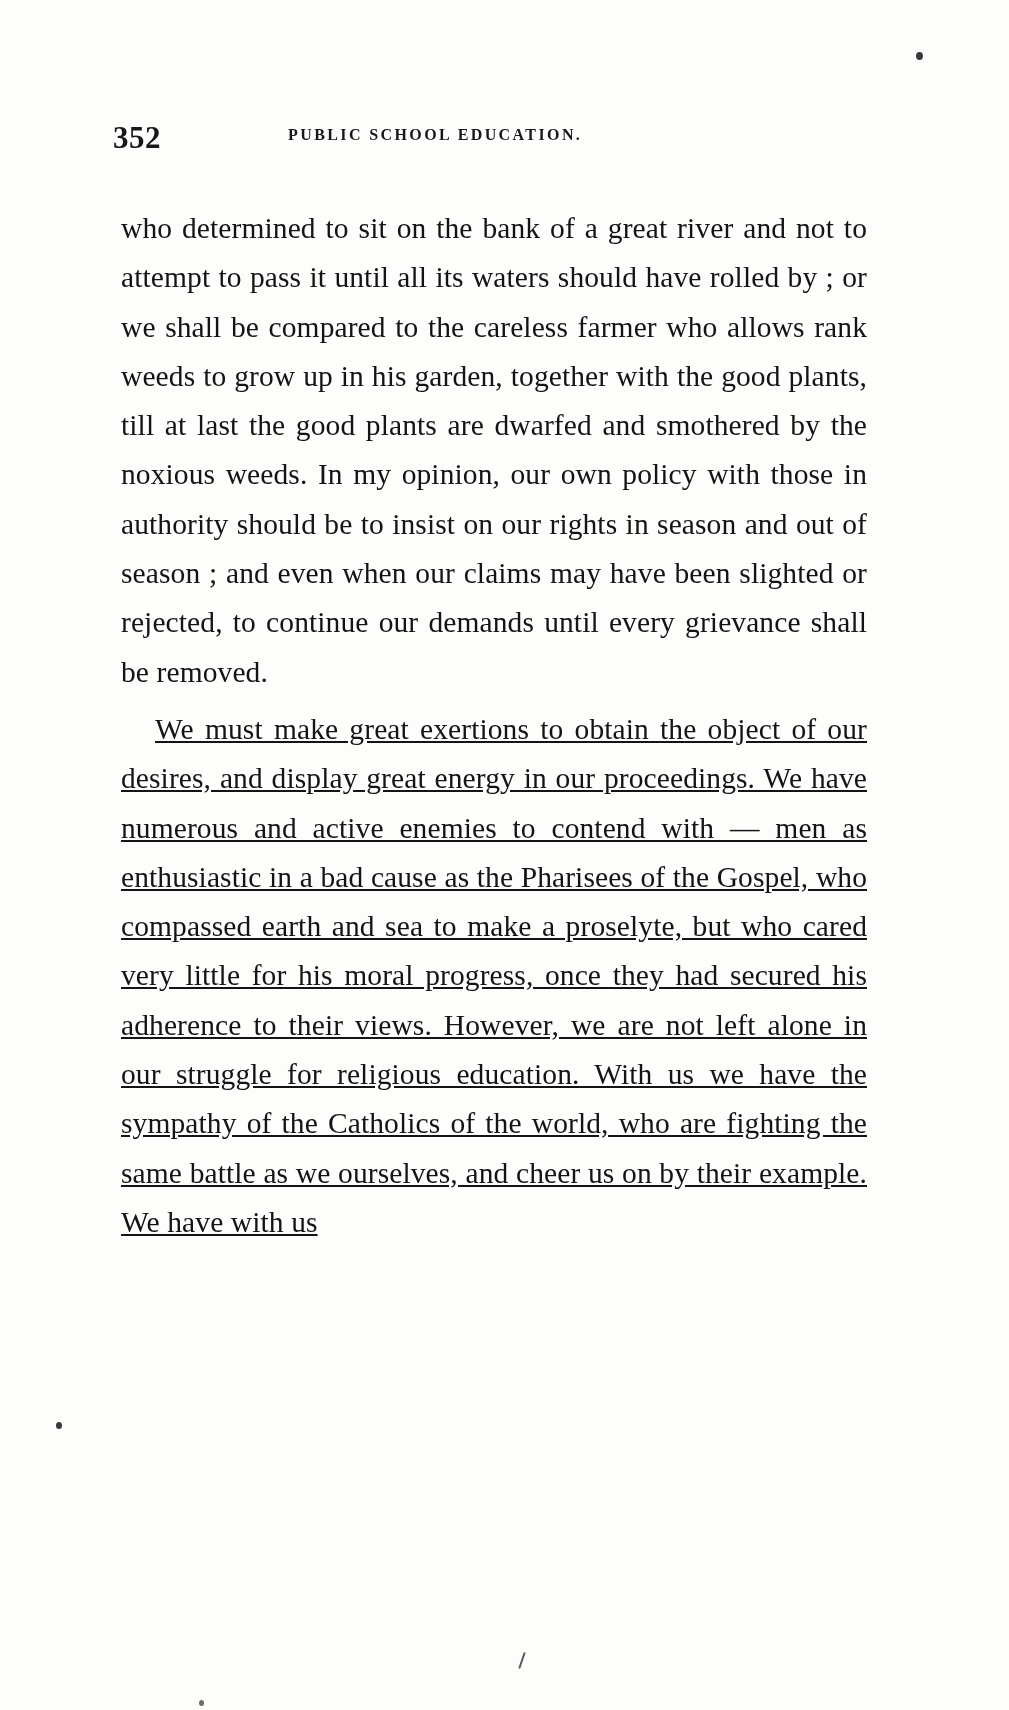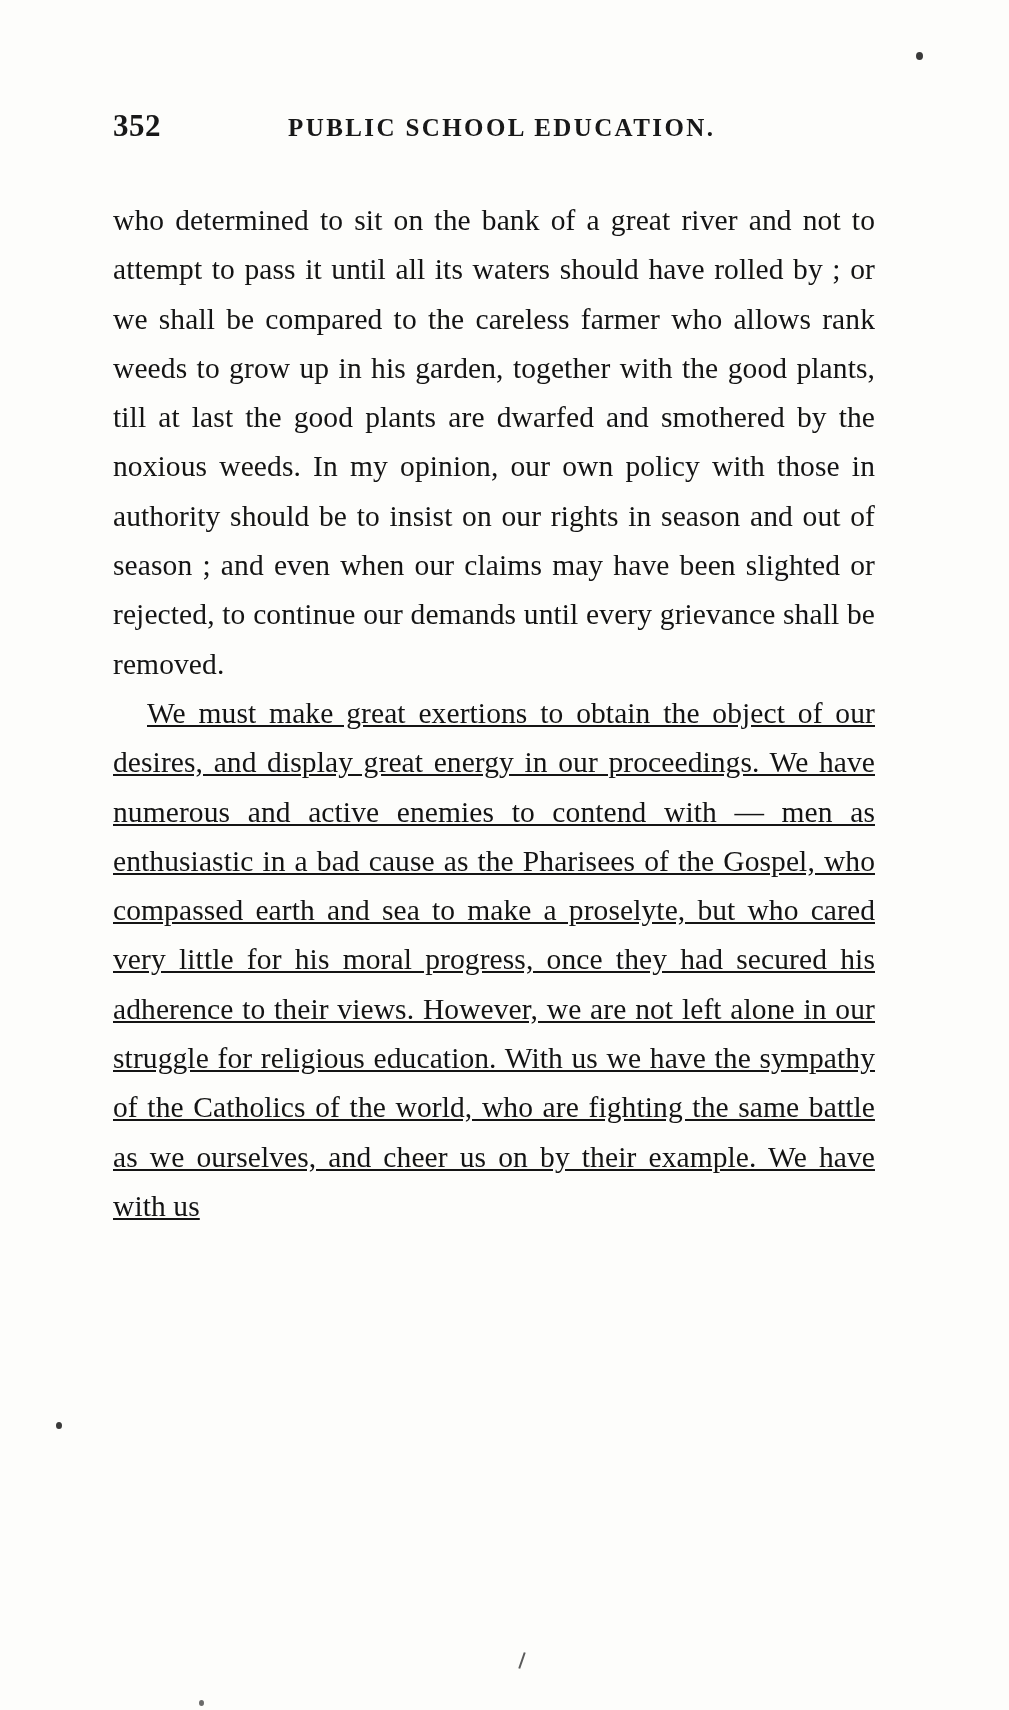--- a/index.html
+++ b/index.html
@@ -20,57 +20,57 @@
     position: absolute;
     top: 0; left: 0;
     width: 1009px;
     height: 1710px;
     background: #fdfdfb;
   }
 
   
   .header {
     position: absolute;
-    top: 108px;
+    top: 120px;
     left: 113px;
     width: 780px;
     height: 44px;
     text-align: center;
   }
   .folio {
     position: absolute;
     left: 0;
     top: 0;
     font-size: 31px;
     font-weight: 600;
     letter-spacing: 0.5px;
     color: #181818;
   }
   .running-head {
     position: absolute;
     left: 175px;
     top: 6px;
-    font-size: 25px;
+    font-size: 16px;
     font-weight: 700;
     letter-spacing: 2.4px;
     color: #181818;
     font-variant: small-caps;
     text-transform: uppercase;
   }
 
   
   .textblock {
     position: absolute;
     top: 196px;
     left: 113px;
     width: 762px;
   }
 
   .para {
-    margin: 0;
+    margin: 8px;
     font-size: 29.5px;
     line-height: 49.3px;
     text-align: justify;
     text-justify: inter-word;
     color: #141414;
     letter-spacing: 0.1px;
   }
   .para + .para {
     margin-top: 0px;
     text-decoration: underline;

